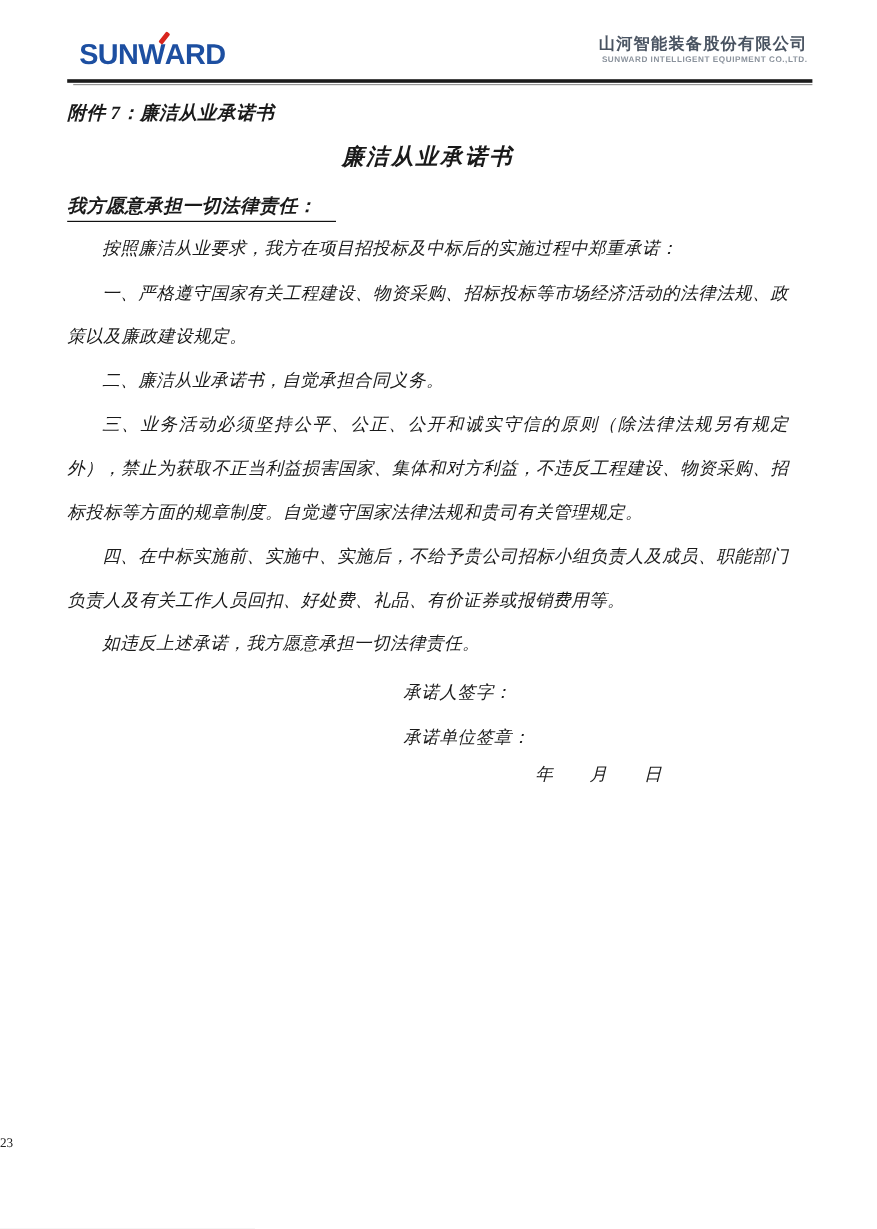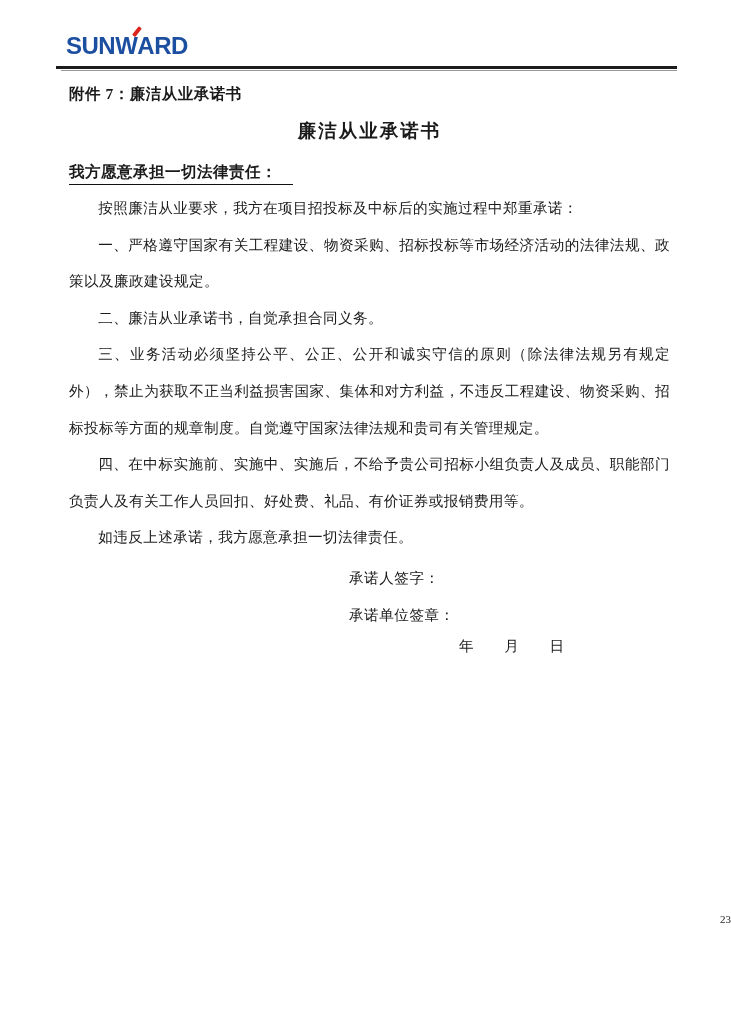--- a/index.html
+++ b/index.html
@@ -65,22 +65,23 @@
 
   
   .header-rule { position: absolute; top: 66px; left: 56px; right: 54px; }
   .rule-thick { height: 2.5px; background: #1c1c1c; }
   .rule-thin  { height: 1.6px; background: #979797; margin: 1px 0 0 5px; }
 
   
   .content {
     position: absolute;
     top: 72px;
-    left: 69px;
+    left: 56px;
     width: 601px;
+    font-style: italic;
   }
   .attachment-label {
     margin-top: 12px;
     font-size: 15.5px;
     font-weight: bold;
     letter-spacing: 0.5px;
   }
   .doc-title {
     margin-top: 13px;
     text-align: center;
@@ -116,35 +117,39 @@
   .sig-line { font-size: 14.6px; line-height: 37px; letter-spacing: 0.5px; }
   .sig-date {
     font-size: 14.6px;
     line-height: 24px;
     margin-left: 110px;
     letter-spacing: 0.5px;
   }
 
   .page-number {
     position: absolute;
-    top: 913px;
+    top: 947px;
     left: 0;
     width: 100%;
-    text-align: right;
+    text-align: left;
     font-size: 11px;
     color: #222;
   }
 </style>
 </head>
 <body>
 
 <div class="page">
 
   <header class="doc-header">
     <div class="logo"><span>SUN</span><span class="logo-w"><span>W</span><span class="logo-accent"></span></span><span>ARD</span></div>
+    <div class="company-block">
+      <div class="company-cn">山河智能装备股份有限公司</div>
+      <div class="company-en">SUNWARD INTELLIGENT EQUIPMENT CO.,LTD.</div>
+    </div>
   </header>
 
   <div class="header-rule">
     <div class="rule-thick"></div>
     <div class="rule-thin"></div>
   </div>
 
   <main class="content">
 
     <div class="attachment-label">附件 7：廉洁从业承诺书</div>

